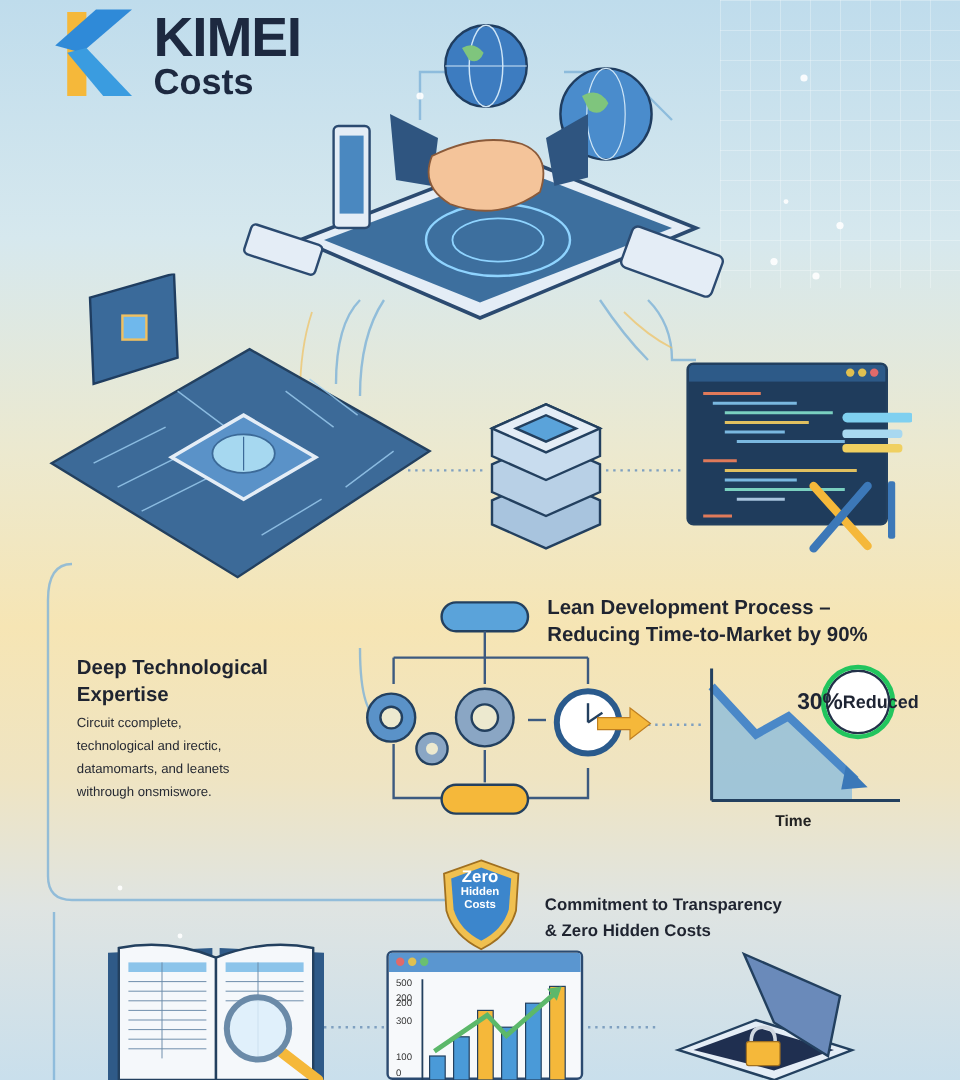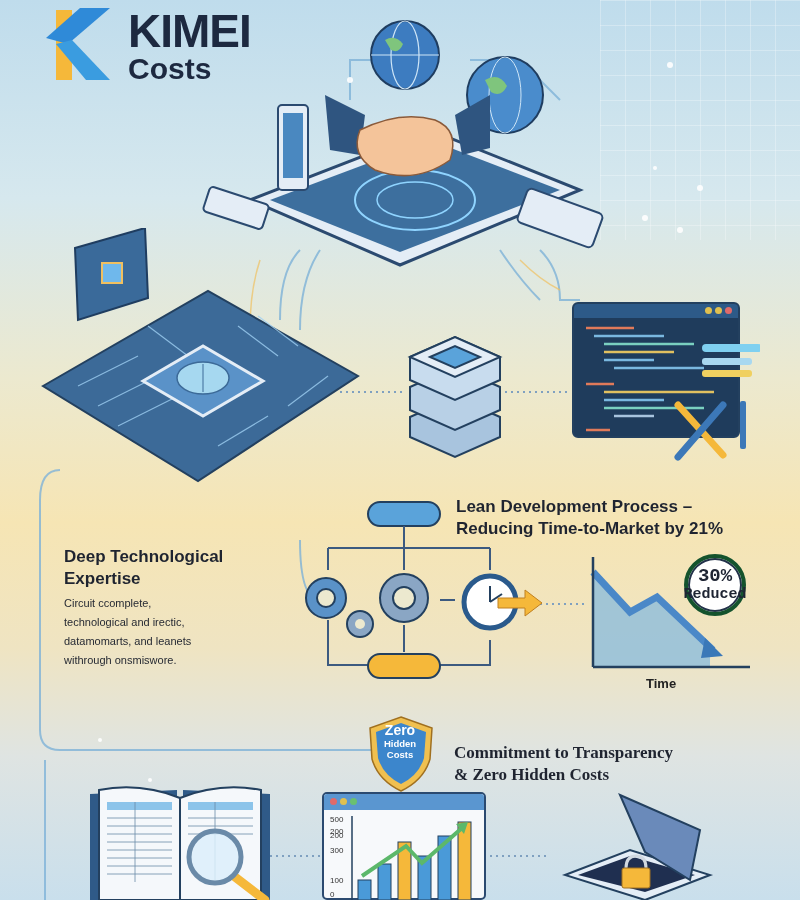--- a/index.html
+++ b/index.html
@@ -28,26 +28,26 @@
   .logo-sub {
     position: absolute; left: 128px; top: 52px;
     font-weight: 700; font-size: 30px; color: #1d2940; line-height: 34px;
   }
   .heading {
     position: absolute; font-weight: 700; color: #1f2430;
   }
   .h-lean { left: 456px; top: 496px; font-size: 17px; line-height: 22px; width: 340px; }
   .h-deep { left: 64px; top: 546px; font-size: 17px; line-height: 22px; width: 220px; }
   .p-deep { left: 64px; top: 594px; font-size: 11px; line-height: 19px; width: 220px; color: #262a33; font-weight: 400; position: absolute; }
-  .h-commit { left: 454px; top: 742px; font-size: 17px; line-height: 22px; width: 300px; font-family: Liberation Serif, serif; }
+  .h-commit { left: 454px; top: 742px; font-size: 14px; line-height: 22px; width: 300px; }
   .lbl-time { left: 646px; top: 676px; font-size: 13px; font-weight: 700; position: absolute; color: #222; }
   .badge-30 {
     position: absolute; left: 684px; top: 554px; width: 62px; height: 62px; border-radius: 50%;
-    background: #fff; border: 4px solid #14532d; box-shadow: inset 0 0 0 2px #23324a;
-    display: flex; flex-direction: column; align-items: center; justify-content: center; font-family: Liberation Mono, monospace;
+    background: #fff; border: 4px solid #22c55e; box-shadow: inset 0 0 0 2px #23324a;
+    display: flex; align-items: center; justify-content: center;
   }
   .badge-30 .big { font-size: 19px; font-weight: 700; line-height: 19px; color: #1e2433; }
   .badge-30 .small { font-size: 15px; font-weight: 700; color: #1e2433; text-align: right; }
   .shield-text {
     position: absolute; left: 370px; top: 722px; width: 60px; text-align: center; color: #fff; font-weight: 700;
   }
   .shield-text .z { font-size: 14px; display: block; line-height: 16px; }
   .shield-text .s { font-size: 9.5px; display: block; line-height: 11px; }
   .ytick { position: absolute; font-size: 8px; color: #333; left: 330px; width: 18px; text-align: left; }
 </style>
@@ -232,21 +232,21 @@
   <line x1="8" y1="115" x2="165" y2="115" stroke="#23405f" stroke-width="2.5"></line>
 </svg>
 <div class="badge-30">
   <span class="big">30%</span>
   <span class="small">Reduced</span>
 </div>
 <div class="lbl-time">Time</div>
 
 <div class="heading h-lean">
   <div>Lean Development Process –</div>
-  <div>Reducing Time-to-Market by 21%</div>
+  <div>Reducing Time-to-Market by 90%</div>
 </div>
 
 <div class="heading h-deep">
   <div>Deep Technological</div>
   <div>Expertise</div>
 </div>
 <div class="p-deep">
   <div>Circuit ccomplete,</div>
   <div>technological and irectic,</div>
   <div>datamomarts, and leanets</div>

